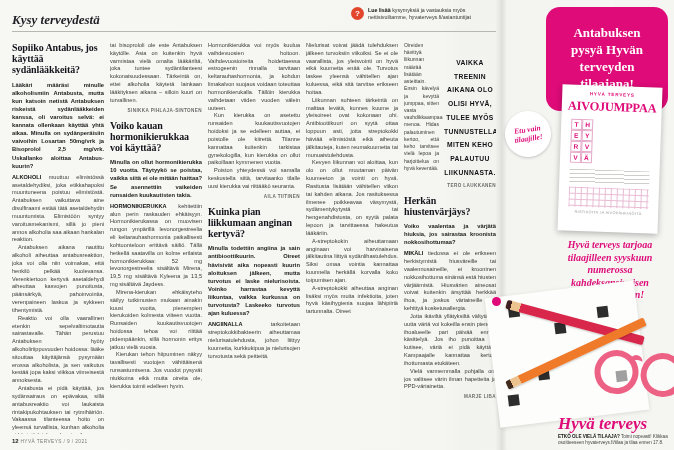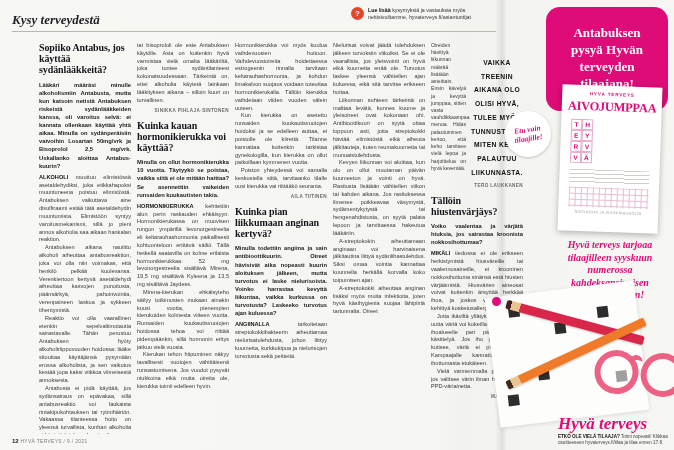--- a/index.html
+++ b/index.html
@@ -18,21 +18,21 @@
   .kicker{position:absolute;left:12px;top:12px;font-family:"Liberation Serif","DejaVu Serif",serif;
     font-style:italic;font-weight:700;font-size:13px;color:#1e1e24;}
   .rule{position:absolute;left:12px;top:31px;width:484px;height:1px;background:#b8b8b2;}
   .note{position:absolute;left:351px;top:7px;width:150px;display:flex;gap:4px;align-items:flex-start;}
   .note-icon{flex:0 0 auto;width:13px;height:13px;border-radius:50%;background:#e2472e;color:#fff;
     font-size:8px;font-weight:700;display:flex;align-items:center;justify-content:center;}
   .note-text{font-size:5.3px;line-height:1.35;color:#333;}
   .note-text b{color:#111;}
 
   
-  .col{position:absolute;top:42px;width:92px;height:392px;overflow:hidden;margin-left:27px;}
+  .col{position:absolute;top:42px;width:92px;height:392px;overflow:hidden;}
   .qtitle{margin:0 0 5px 0;font-family:"Liberation Serif","DejaVu Serif",serif;font-weight:700;
     font-size:10px;line-height:1.12;color:#14141c;letter-spacing:-0.1px;}
   .question{margin:0 0 4px 0;font-size:5.8px;line-height:1.4;font-weight:700;color:#1c1c1c;text-align:justify;}
   .body{margin:0;font-size:5.6px;line-height:1.4;color:#3a3a3a;text-align:justify;}
   .body b{color:#141414;}
   .ind{text-indent:6px;}
   .sig{margin:3px 0 7px 0;font-size:4.6px;font-weight:700;letter-spacing:.4px;color:#6b6b6b;text-align:right;}
 
   
   .c5top{display:flex;gap:5px;}
@@ -111,21 +111,21 @@
     <p class="body"><b>ALKOHOLI</b><span> muuttuu elimistössä asetaldehydiksi, joka etikkahapoksi muuntuneena poistuu elimistöstä. Antabuksen vaikuttava aine disulfiraami estää tätä asetaldehydin muuntumista. Elimistöön syntyy varoitusmekanismi, sillä jo pieni annos alkoholia saa aikaan hankalan reaktion.</span></p>
     <p class="body ind">Antabuksen aikana nautittu alkoholi aiheuttaa antabusreaktion, joka voi olla niin voimakas, että henkilö pelkää kuolevansa. Verenkiertoon kertyvä asetaldehydi aiheuttaa kasvojen punoitusta, päänsärkyä, pahoinvointia, verenpaineen laskua ja sykkeen tihentymistä.</p>
     <p class="body ind">Reaktio voi olla vaarallinen etenkin sepelvaltimotautia sairastavalle. Tähän perustuu Antabuksen hyöty alkoholiriippuvuuden hoidossa: lääke sitouttaa käyttäjänsä pysymään erossa alkoholista, ja sen vaikutus kestää jopa kaksi viikkoa viimeisestä annoksesta.</p>
     <p class="body ind">Antabusta ei pidä käyttää, jos sydänsairaus on epävakaa, sillä antabusreaktio voi laukaista rintakipukohtauksen tai rytmihäiriön. Vakaassa tilanteessa hoito on yleensä turvallista, kunhan alkoholia ei käytetä lainkaan kuurin aikana.</p>
 
   </section>
 
   <section class="col" style="left:110px">
     <p class="body">tai bisoprololi ole este Antabuksen käytölle. Asia on kuitenkin hyvä varmistaa vielä omalta lääkäriltä, joka tuntee sydäntilanteesi kokonaisuudessaan. Tärkeintä on, ettei alkoholia käytetä lainkaan lääkityksen aikana – silloin kuuri on turvallinen.</p>
     <p class="sig">SINIKKA PIHLAJA-SINTONEN</p>
-    <h3 class="qtitle">Kuinka kauan hormonikierukka voi käyttää?</h3>
+    <h3 class="qtitle">Voiko kauan hormonikierukkaa voi käyttää?</h3>
     <p class="question">Minulla on ollut hormonikierukka 10 vuotta. Täytyykö se poistaa, vaikka siitä ei ole mitään haittaa? Se asennettiin vaikeiden runsaiden kuukautisten takia.</p>
     <p class="body"><b>HORMONIKIERUKKA</b><span> kehitettiin alun perin raskauden ehkäisyyn. Hormonikierukassa on muovisen rungon ympärillä levonorgestreelia eli keltarauhashormonia paikallisesti kohtuonteloon erittävä säiliö. Tällä hetkellä saatavilla on kolme erilaista hormonikierukkaa: 52 mg levonorgestreelia sisältävä Mirena, 19,5 mg sisältävä Kyleena ja 13,5 mg sisältävä Jaydess.</span></p>
     <p class="body ind">Mirena-kierukan ehkäisyteho säilyy tutkimusten mukaan ainakin kuusi vuotta, pienempien kierukoiden kolmesta viiteen vuotta. Runsaiden kuukautisvuotojen hoidossa tehoa voi riittää pidempäänkin, sillä hormonin eritys jatkuu vielä vuosia.</p>
     <p class="body ind">Kierukan tehon hiipuminen näkyy tavallisesti vuotojen vähittäisenä runsastumisena. Jos vuodot pysyvät niukkoina eikä muita oireita ole, kierukka toimii edelleen hyvin.</p>
   </section>
 
   <section class="col" style="left:208px">
     <p class="body">Hormonikierukka voi myös kuulua vaihdevuosien hoitoon. Vaihdevuosioireita hoidettaessa estrogeenin rinnalla tarvitaan keltarauhashormonia, ja kohdun limakalvon suojaus voidaan toteuttaa hormonikierukalla. Tällöin kierukka vaihdetaan viiden vuoden välein uuteen.</p>
     <p class="body ind">Kun kierukka on asetettu runsaiden kuukautisvuotojen hoidoksi ja se edelleen auttaa, ei poistolle ole kiirettä. Tilanne kannattaa kuitenkin tarkistaa gynekologilla, kun kierukka on ollut paikoillaan kymmenen vuotta.</p>
     <p class="body ind">Poiston yhteydessä voi samalla keskustella siitä, tarvitaanko tilalle uusi kierukka vai riittääkö seuranta.</p>
@@ -150,21 +150,21 @@
 TREENIN
 AIKANA OLO
 OLISI HYVÄ,
 TULEE MYÖS
 TUNNUSTELLA,
 MITEN KEHO
 PALAUTUU
 LIIKUNNASTA.</div>
     </div>
     <p class="sig">TERO LAUKKANEN</p>
-    <h3 class="qtitle">Tällöin hiustenvärjäys?</h3>
+    <h3 class="qtitle">Herkän hiustenvärjäys?</h3>
     <p class="question">Voiko vaalentaa ja värjätä hiuksia, jos sairastaa kroonista nokkosihottumaa?</p>
     <p class="body"><b>MIKÄLI</b><span> tiedossa ei ole erikseen herkistymistä hiusväreille tai vaalennusaineille, ei krooninen nokkosihottuma sinänsä estä hiusten värjäämistä. Hiusvärien aineosat voivat kuitenkin ärsyttää herkkää ihoa, ja joskus väriaineille voi kehittyä kosketusallergia.</span></p>
     <p class="body ind">Jotta ikäviltä yllätyksiltä vältytään, uutta väriä voi kokeilla ensin pienelle ihoalueelle pari päivää ennen käsittelyä. Jos iho punoittaa tai kutisee, väriä ei pidä käyttää. Kampaajalle kannattaa kertoa ihottumasta etukäteen.</p>
     <p class="body ind">Vielä varmemmalla pohjalla on, jos valitsee värin ilman hapetteita ja PPD-väriainetta.</p>
     <p class="sig">MARJE LIBA</p>
   </section>
 
   <div class="folio"><b>12</b><span> HYVÄ TERVEYS / 9 / 2021</span></div>
 
   <div class="banner">Antabuksen pysyä Hyvän terveyden tilaajana!</div>

